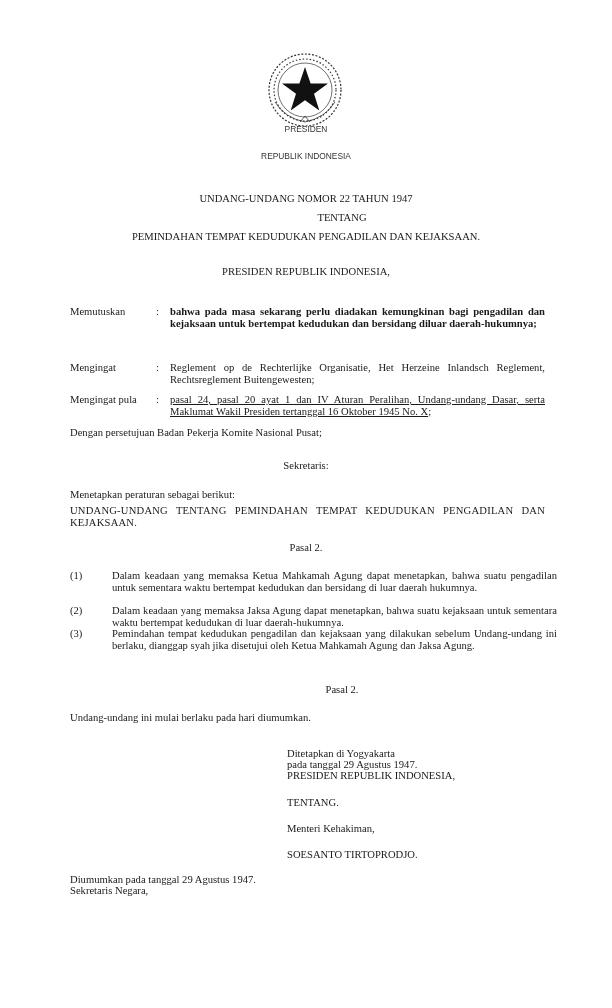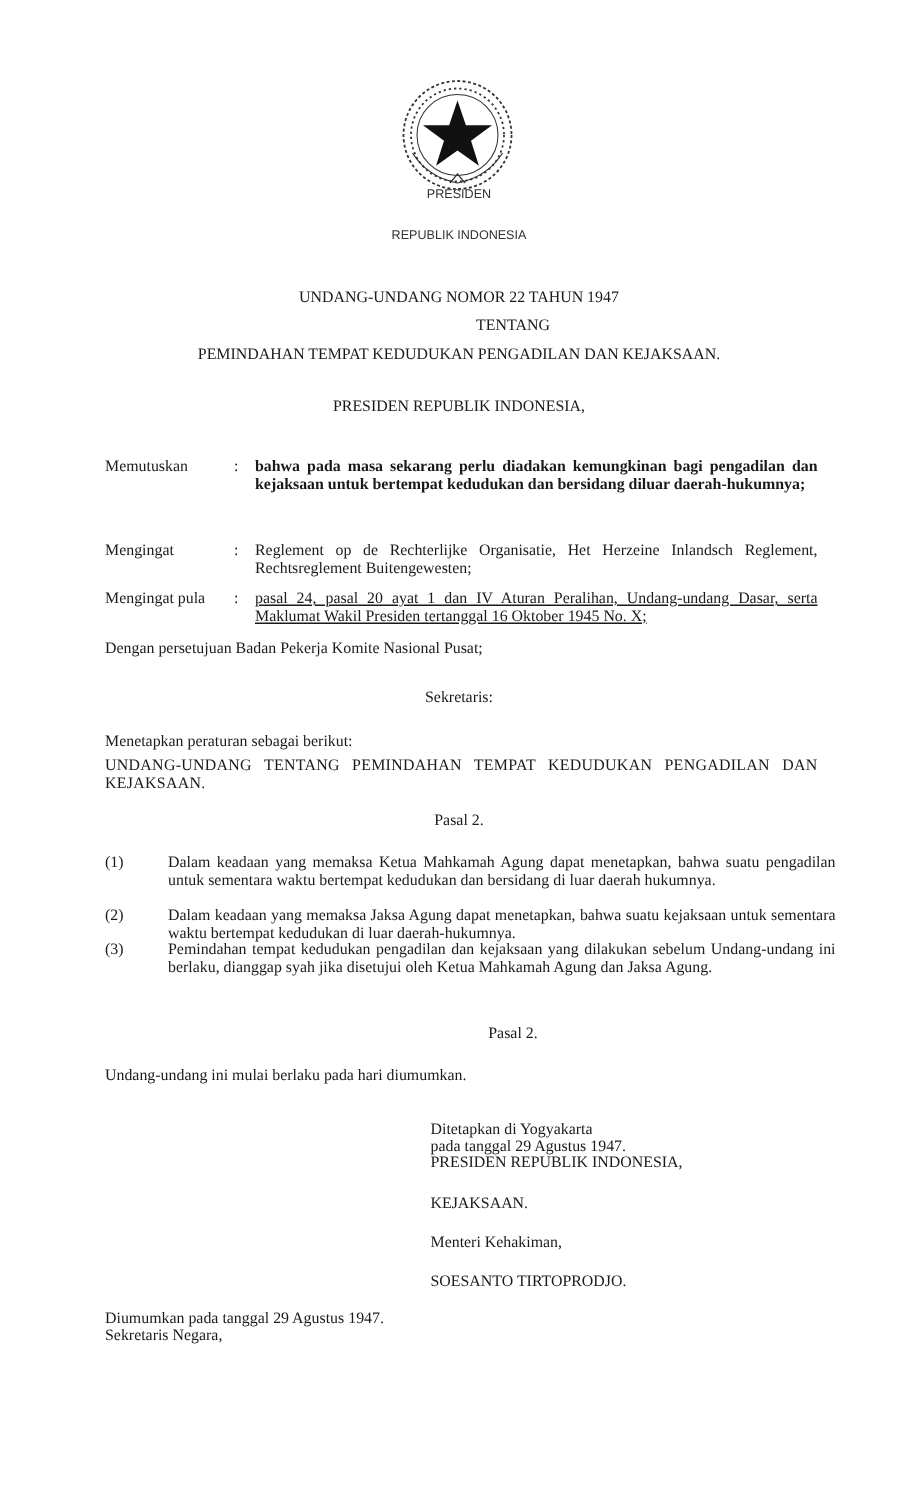--- a/index.html
+++ b/index.html
@@ -73,18 +73,18 @@
 
 <div class="abs line num" style="top:628px;">(3)</div>
 <div class="abs itm" style="top:628px;">Pemindahan tempat kedudukan pengadilan dan kejaksaan yang dilakukan sebelum Undang-undang ini berlaku, dianggap syah jika disetujui oleh Ketua Mahkamah Agung dan Jaksa Agung.</div>
 
 <div class="abs center line" style="top:684px;padding-left:36px;">Pasal 2.</div>
 <div class="abs line" style="left:70px; top:712px;">Undang-undang ini mulai berlaku pada hari diumumkan.</div>
 
 <div class="abs sig" style="top:748px;">Ditetapkan di Yogyakarta</div>
 <div class="abs sig" style="top:759px;">pada tanggal 29 Agustus 1947.</div>
 <div class="abs sig" style="top:770px;">PRESIDEN REPUBLIK INDONESIA,</div>
-<div class="abs sig" style="top:797px;">KEJAKSAAN.</div>
+<div class="abs sig" style="top:797px;">TENTANG.</div>
 <div class="abs sig" style="top:823px;">Menteri Kehakiman,</div>
 <div class="abs sig" style="top:849px;">SOESANTO TIRTOPRODJO.</div>
 
 <div class="abs line" style="left:70px; top:874px;">Diumumkan pada tanggal 29 Agustus 1947.</div>
 <div class="abs line" style="left:70px; top:885px;">Sekretaris Negara,</div>
 
 </body></html>

